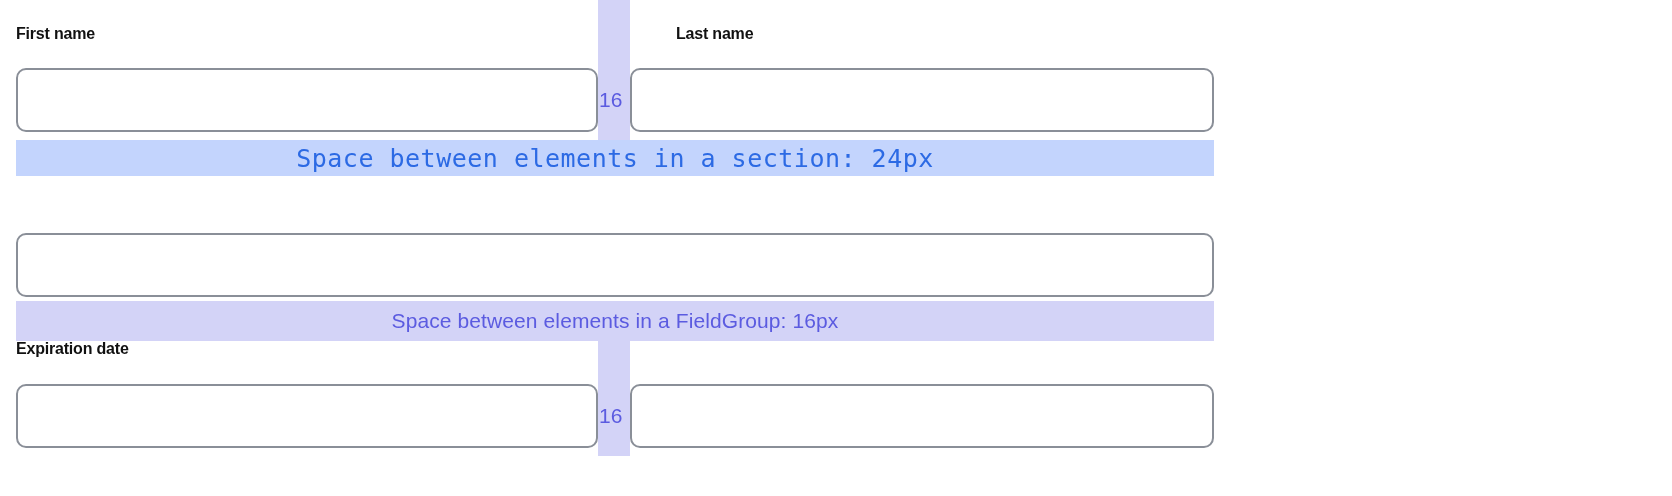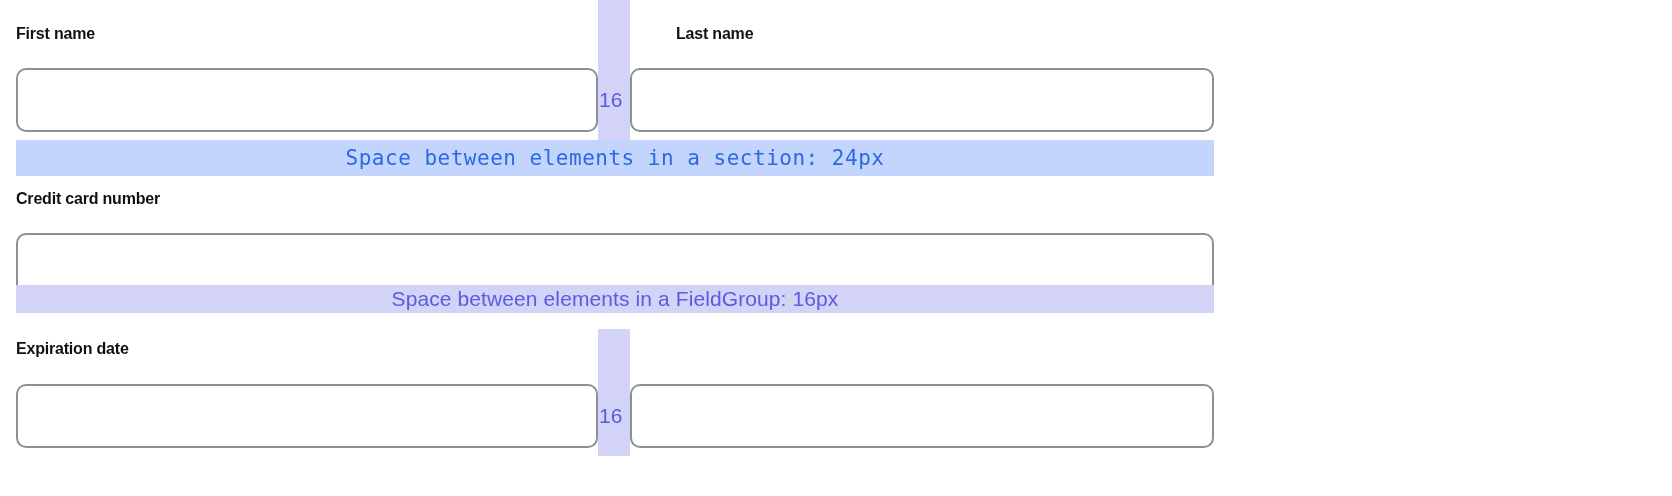--- a/index.html
+++ b/index.html
@@ -51,21 +51,21 @@
   }
   .gap-band-h .gap-text {
     white-space: nowrap;
   }
 
   .band-section {
     background: #c3d4fd;
   }
   .band-section .gap-text {
     font-family: "DejaVu Sans Mono", "Liberation Mono", monospace;
-    font-size: 21px;
+    font-size: 25px;
     color: #2c6ae4;
     letter-spacing: 0.5px;
   }
 
   .band-fieldgroup {
     background: #d3d3f7;
   }
   .band-fieldgroup .gap-text {
     font-family: "Liberation Sans", sans-serif;
     font-size: 21px;
@@ -99,21 +99,21 @@
 
   #vgap-row1 { left: 598px; top: 0px;   width: 32px; height: 140px; }
   #vgap-row1 .gap-text { margin-left: 1px; margin-top: 58px; }
 
   #band-section-1 { left: 16px; top: 140px; width: 1198px; height: 36px; }
 
   
   #label-cc      { left: 16px; top: 185px; }
   #input-cc      { left: 16px; top: 233px; width: 1198px; }
 
-  #band-fieldgroup-1 { left: 16px; top: 285px; width: 1198px; height: 28px; }
+  #band-fieldgroup-1 { left: 16px; top: 301px; width: 1198px; height: 40px; }
 
   
   #label-exp   { left: 16px;  top: 335px; }
   #input-exp   { left: 16px;  top: 384px; width: 582px; }
   #label-cvc   { left: 644px; top: 335px; margin-top: 44px; }
   #input-cvc   { left: 630px; top: 384px; width: 584px; }
 
   #vgap-row3 { left: 598px; top: 329px; width: 32px; height: 127px; }
   #vgap-row3 .gap-text { margin-left: 1px; margin-top: 45px; }
 </style>
@@ -131,21 +131,20 @@
   <input class="abs field-input" id="input-last-name" type="text" placeholder="" style="border-color: rgb(138, 143, 152);">
 
   <div class="gap-band-v" id="vgap-row1" style="background: rgb(211, 211, 247);">
     <span class="gap-text" style="color: rgb(91, 91, 224);">16</span>
   </div>
 
   <div class="gap-band-h band-section" id="band-section-1" style="background: rgb(195, 212, 253);">
     <span class="gap-text" style="color: rgb(44, 106, 228);">Space between elements in a section: 24px</span>
   </div>
 
-  <div class="abs field-label" id="label-cc" style="color: rgb(17, 17, 17);">Credit card number</div>
 
   <input class="abs field-input" id="input-cc" type="text" placeholder="" style="border-color: rgb(138, 143, 152);">
 
   <div class="gap-band-h band-fieldgroup" id="band-fieldgroup-1" style="background: rgb(211, 211, 247);">
     <span class="gap-text" style="color: rgb(91, 91, 224);">Space between elements in a FieldGroup: 16px</span>
   </div>
 
   <div class="abs field-label" id="label-exp" style="color: rgb(17, 17, 17);">Expiration date</div>
 
   <input class="abs field-input" id="input-exp" type="text" placeholder="" style="border-color: rgb(138, 143, 152);">

